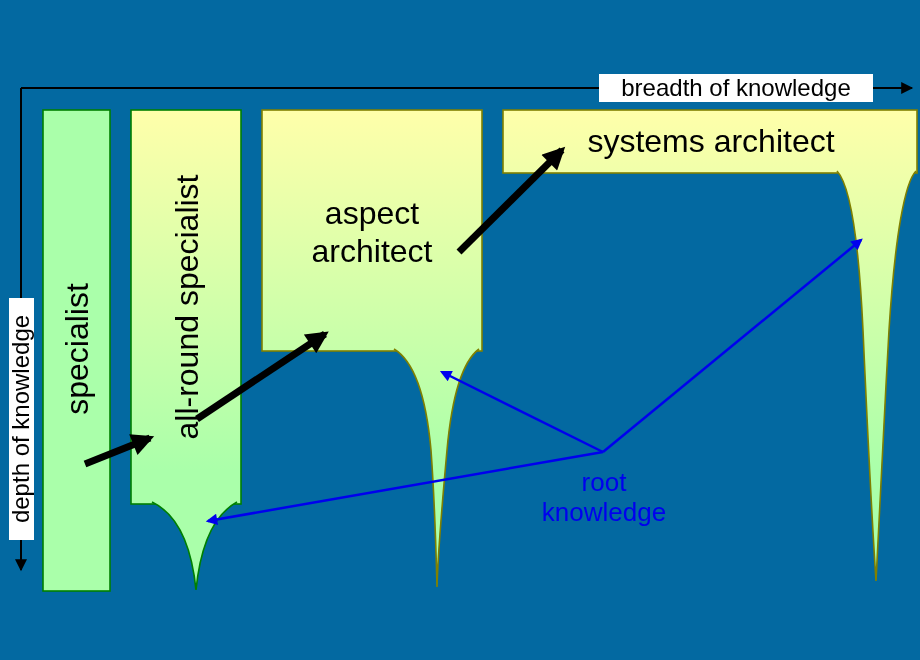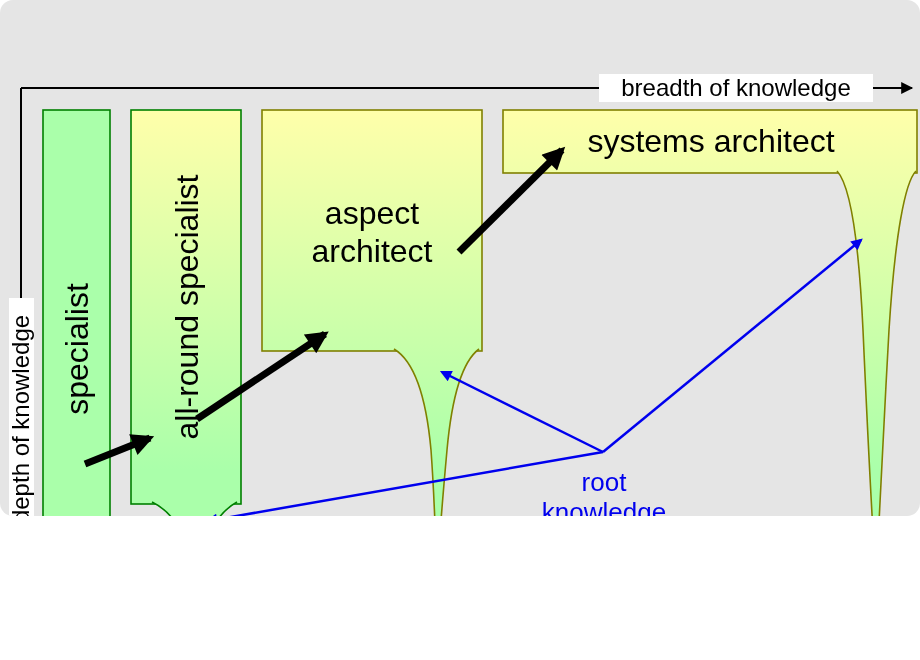--- a/index.html
+++ b/index.html
@@ -1,16 +1,16 @@
 <!DOCTYPE html>
 <html><head>
 <meta charset="utf-8">
 <style>
   html,body{margin:0;padding:0;background:#ffffff;}
-  .diagram{position:relative;width:920px;height:516px;background:#e5e5e5;overflow:hidden;border-radius:13px;}
+  .diagram{position:relative;width:920px;height:660px;background:#0369a1;overflow:hidden;}
   svg{display:block;}
   svg text{font-family:"Liberation Sans","DejaVu Sans",sans-serif;}
   .box-label{fill:#000000;font-size:32px;}
   .axis-label{fill:#000000;font-size:24px;}
   .blue-label{font-size:26px;}
 </style>
 </head>
 <body>
 
 <div class="diagram">

